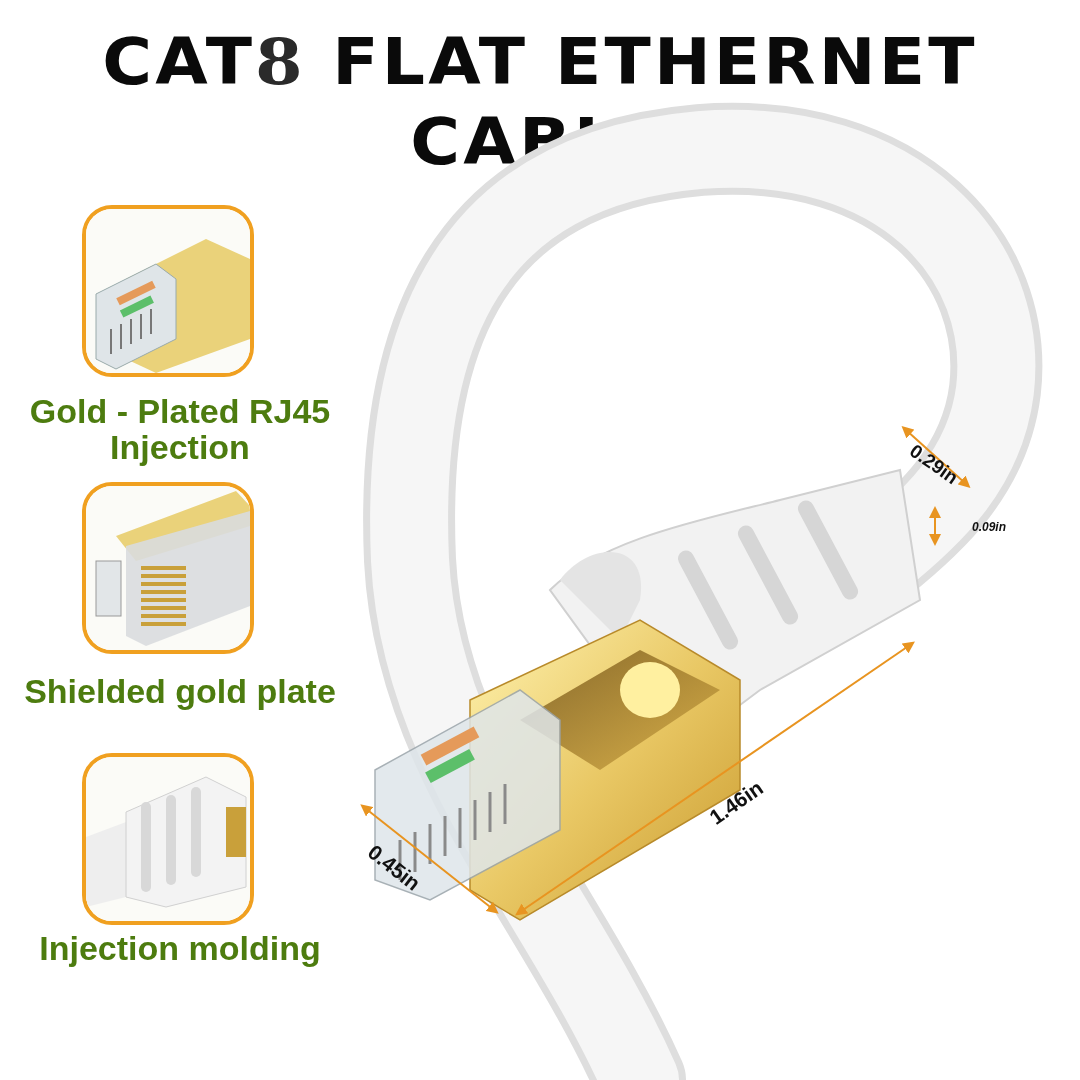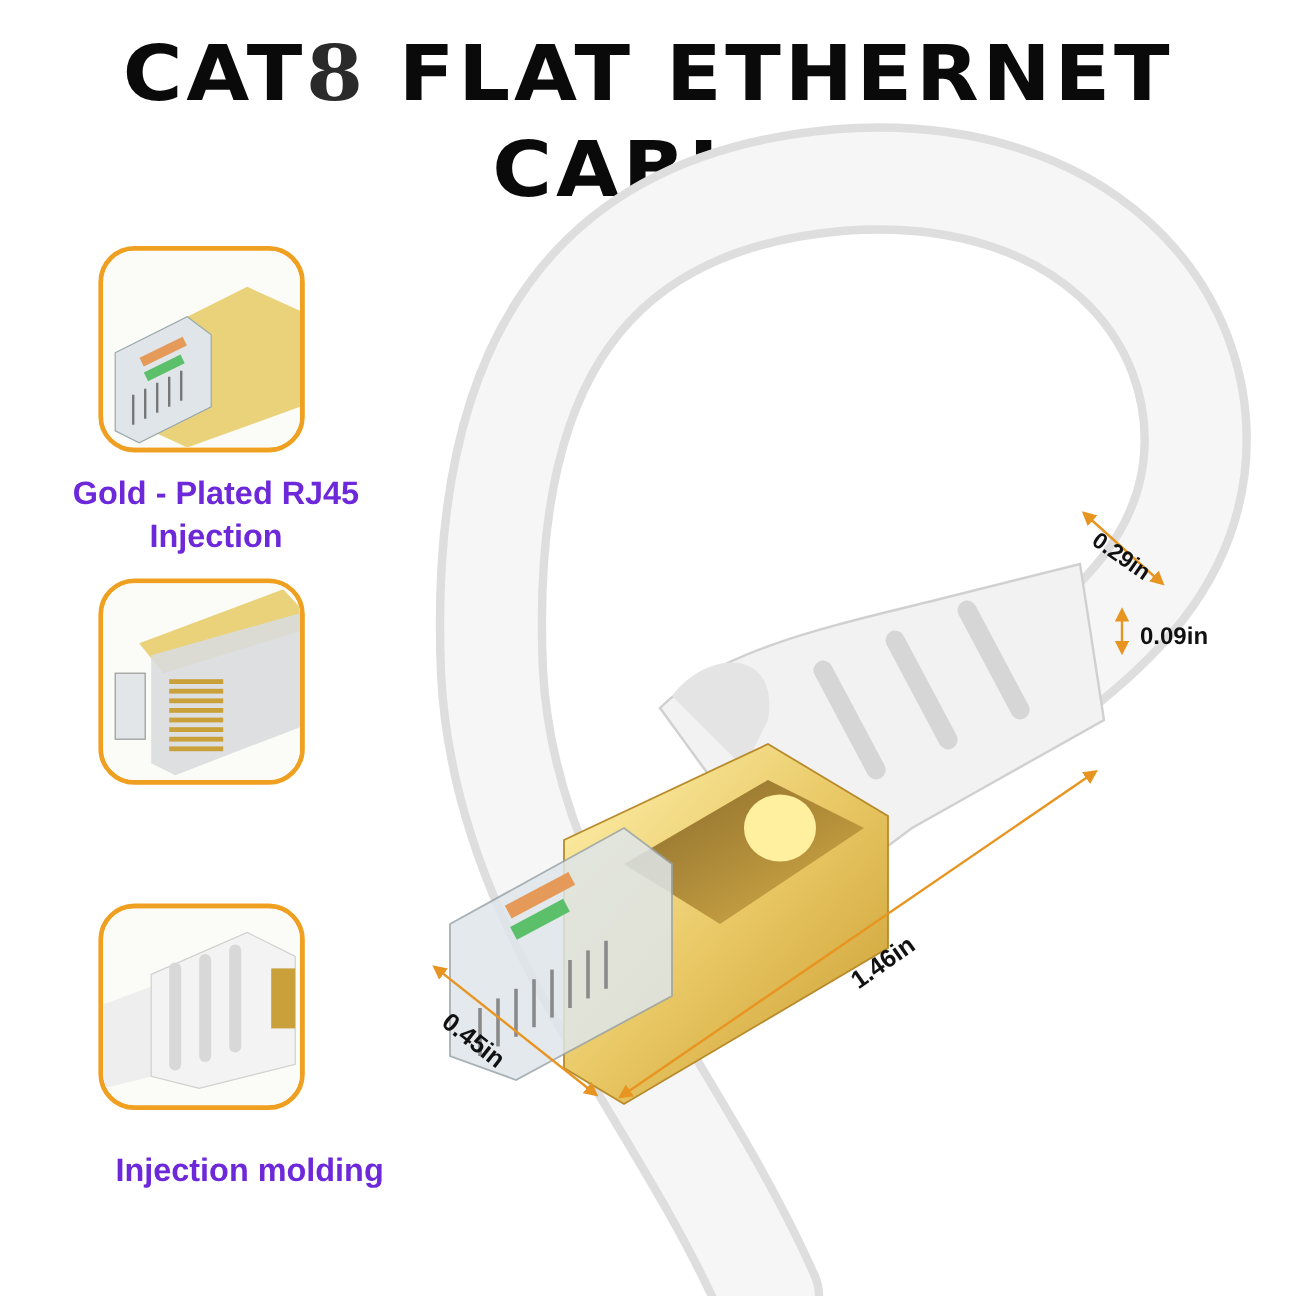--- a/index.html
+++ b/index.html
@@ -5,21 +5,21 @@
   html, body { margin:0; padding:0; background:#ffffff; }
   body { width:1080px; height:1080px; position:relative; overflow:hidden;
          font-family:"Liberation Sans", sans-serif; }
   .title { position:absolute; left:0; top:22px; width:1080px; text-align:center;
            font-family:"DejaVu Sans", sans-serif; font-weight:900; font-size:64px;
            letter-spacing:3px; color:#0a0a0a; line-height:80px; transform:scaleX(1.06); }
   .title .num { font-family:"DejaVu Serif", serif; font-weight:700; color:#2a2a2a; }
   .thumb { position:absolute; left:82px; width:172px; height:172px; box-sizing:border-box;
            border:4px solid #f0a020; border-radius:30px; overflow:hidden; background:#ffffff; }
   .caption { position:absolute; left:0; width:360px; text-align:center; font-weight:700;
-             font-size:27px; line-height:36px; color:#6d28d9; }
+             font-size:34px; line-height:36px; color:#4d7c0f; }
   .canvas { position:absolute; left:0; top:0; width:1080px; height:1080px; }
   .dim { position:absolute; font-weight:700; color:#111; white-space:nowrap; }
 </style>
 </head>
 <body>
 
 <div class="title">
   <span>CAT</span><span class="num">8</span><span> FLAT ETHERNET CABLE</span>
 </div>
 
@@ -81,21 +81,21 @@
 
   <g stroke="#e89420" stroke-width="2" fill="none">
     <line x1="906" y1="430" x2="966" y2="484" marker-start="url(#arr)" marker-end="url(#arr)"></line>
     <line x1="935" y1="512" x2="935" y2="540" marker-start="url(#arr)" marker-end="url(#arr)"></line>
     <line x1="520" y1="912" x2="910" y2="645" marker-start="url(#arr)" marker-end="url(#arr)"></line>
     <line x1="365" y1="808" x2="494" y2="910" marker-start="url(#arr)" marker-end="url(#arr)"></line>
   </g>
 </svg>
 
 <div class="dim" style="left:918px; top:440px; font-size:19px; transform:rotate(35deg); transform-origin:left top;">0.29in</div>
-<div class="dim" style="left:950px; top:520px; font-size:20px;">0.09in</div>
+<div class="dim" style="left:972px; top:520px; font-size:12px;font-style:italic;">0.09in</div>
 <div class="dim" style="left:705px; top:810px; font-size:21px; transform:rotate(-35deg); transform-origin:left top;">1.46in</div>
 <div class="dim" style="left:378px; top:840px; font-size:21px; transform:rotate(38deg); transform-origin:left top;">0.45in</div>
 
 <div class="thumb" style="top:205px;">
   <svg width="164" height="164" viewBox="0 0 164 164">
     <rect width="164" height="164" fill="#fbfbf7"></rect>
     <path d="M40,70 L120,30 L164,50 L164,130 L70,164 L40,150 Z" fill="#ead27a"></path>
     <path d="M10,85 L70,55 L90,70 L90,130 L30,160 L10,150 Z" fill="#dfe5e8" stroke="#9aa" stroke-width="1"></path>
     <rect x="30" y="80" width="40" height="8" fill="#e59a5a" transform="rotate(-26 50 84)"></rect>
     <rect x="34" y="94" width="34" height="8" fill="#5cbf6a" transform="rotate(-26 50 98)"></rect>
@@ -125,30 +125,31 @@
         <rect x="55" y="96" width="45" height="4"></rect>
         <rect x="55" y="104" width="45" height="4"></rect>
         <rect x="55" y="112" width="45" height="4"></rect>
         <rect x="55" y="120" width="45" height="4"></rect>
         <rect x="55" y="128" width="45" height="4"></rect>
         <rect x="55" y="136" width="45" height="4"></rect>
       </g>
   </svg>
 </div>
 <div class="caption" style="top:673px;">
+  <div>Shielded gold plate</div>
 </div>
 
 <div class="thumb" style="top:753px;">
   <svg width="164" height="164" viewBox="0 0 164 164">
     <rect width="164" height="164" fill="#fbfbf7"></rect>
     <path d="M0,80 L40,65 L40,140 L0,150 Z" fill="#eeeeee"></path>
     <path d="M40,55 L120,20 L160,40 L160,130 L80,150 L40,140 Z" fill="#f3f3f3" stroke="#d0d0d0"></path>
     <g fill="#d8d8d8">
         <rect x="55" y="45" width="10" height="90" rx="5"></rect>
         <rect x="80" y="38" width="10" height="90" rx="5"></rect>
         <rect x="105" y="30" width="10" height="90" rx="5"></rect>
       </g>
     <rect x="140" y="50" width="20" height="50" fill="#c9a03a"></rect>
   </svg>
 </div>
-<div class="caption" style="top:957px;margin-left:28px;">
+<div class="caption" style="top:930px;">
   <div>Injection molding</div>
 </div>
 
 </body></html>

